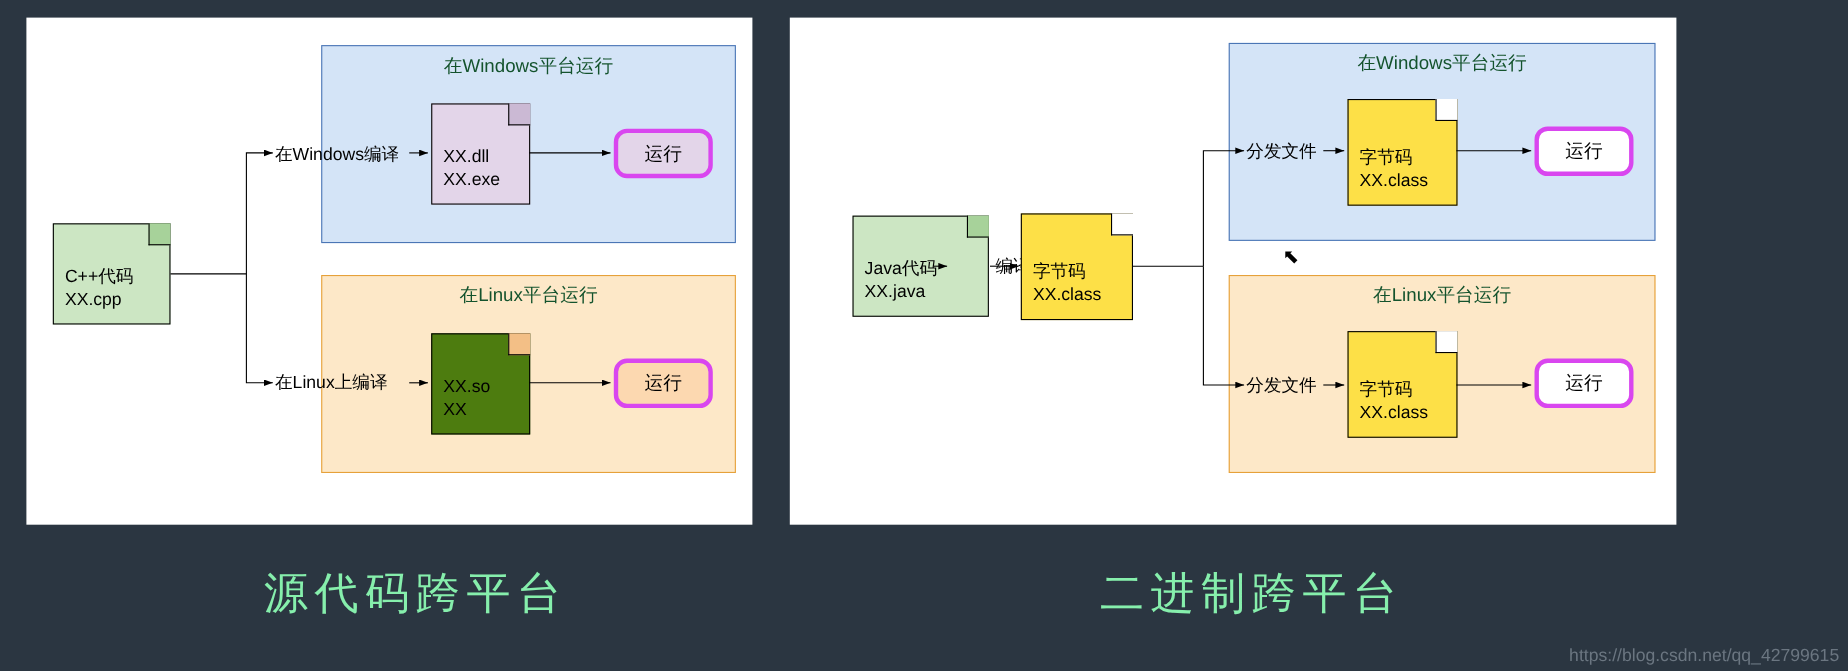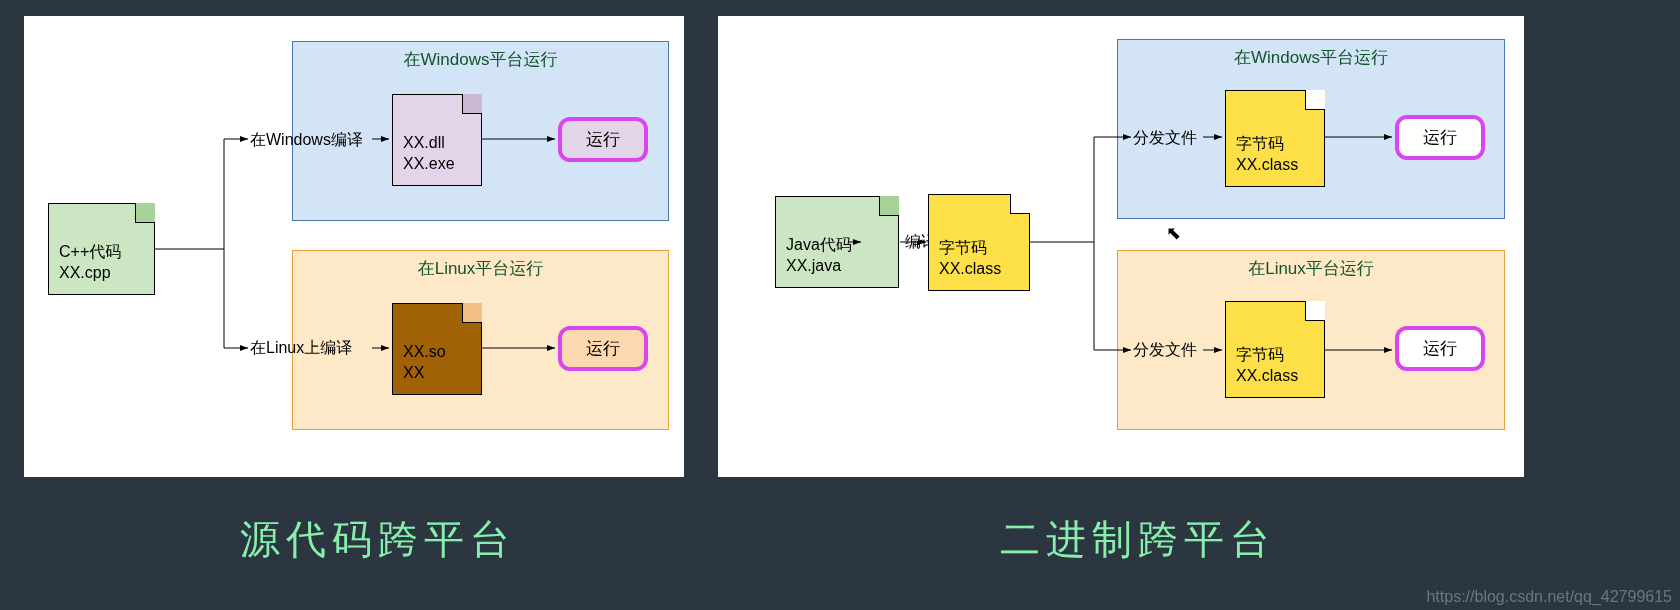--- a/index.html
+++ b/index.html
@@ -71,21 +71,21 @@
   }
   .file .fold {
     position: absolute;
     top: -1px; right: -1px;
     width: 20px; height: 20px;
     border-left: 1px solid #000;
     border-bottom: 1px solid #000;
   }
   .file-green  { background: #cce6c3; } .file-green  .fold { background: #a7d29a; }
   .file-purple { background: #e3d5e9; } .file-purple .fold { background: #cbb9d4; }
-  .file-peach  { background: #a16207; } .file-peach  .fold { background: #f3bf86; }
+  .file-peach  { background: #4d7c0f; } .file-peach  .fold { background: #f3bf86; }
   .file-white  { background: #fde047; } .file-white  .fold { background: #ffffff; }
 
   
   .run {
     position: absolute;
     border: 4px solid #d946ef;
     border-radius: 12px;
     display: flex;
     align-items: center;
     justify-content: center;

